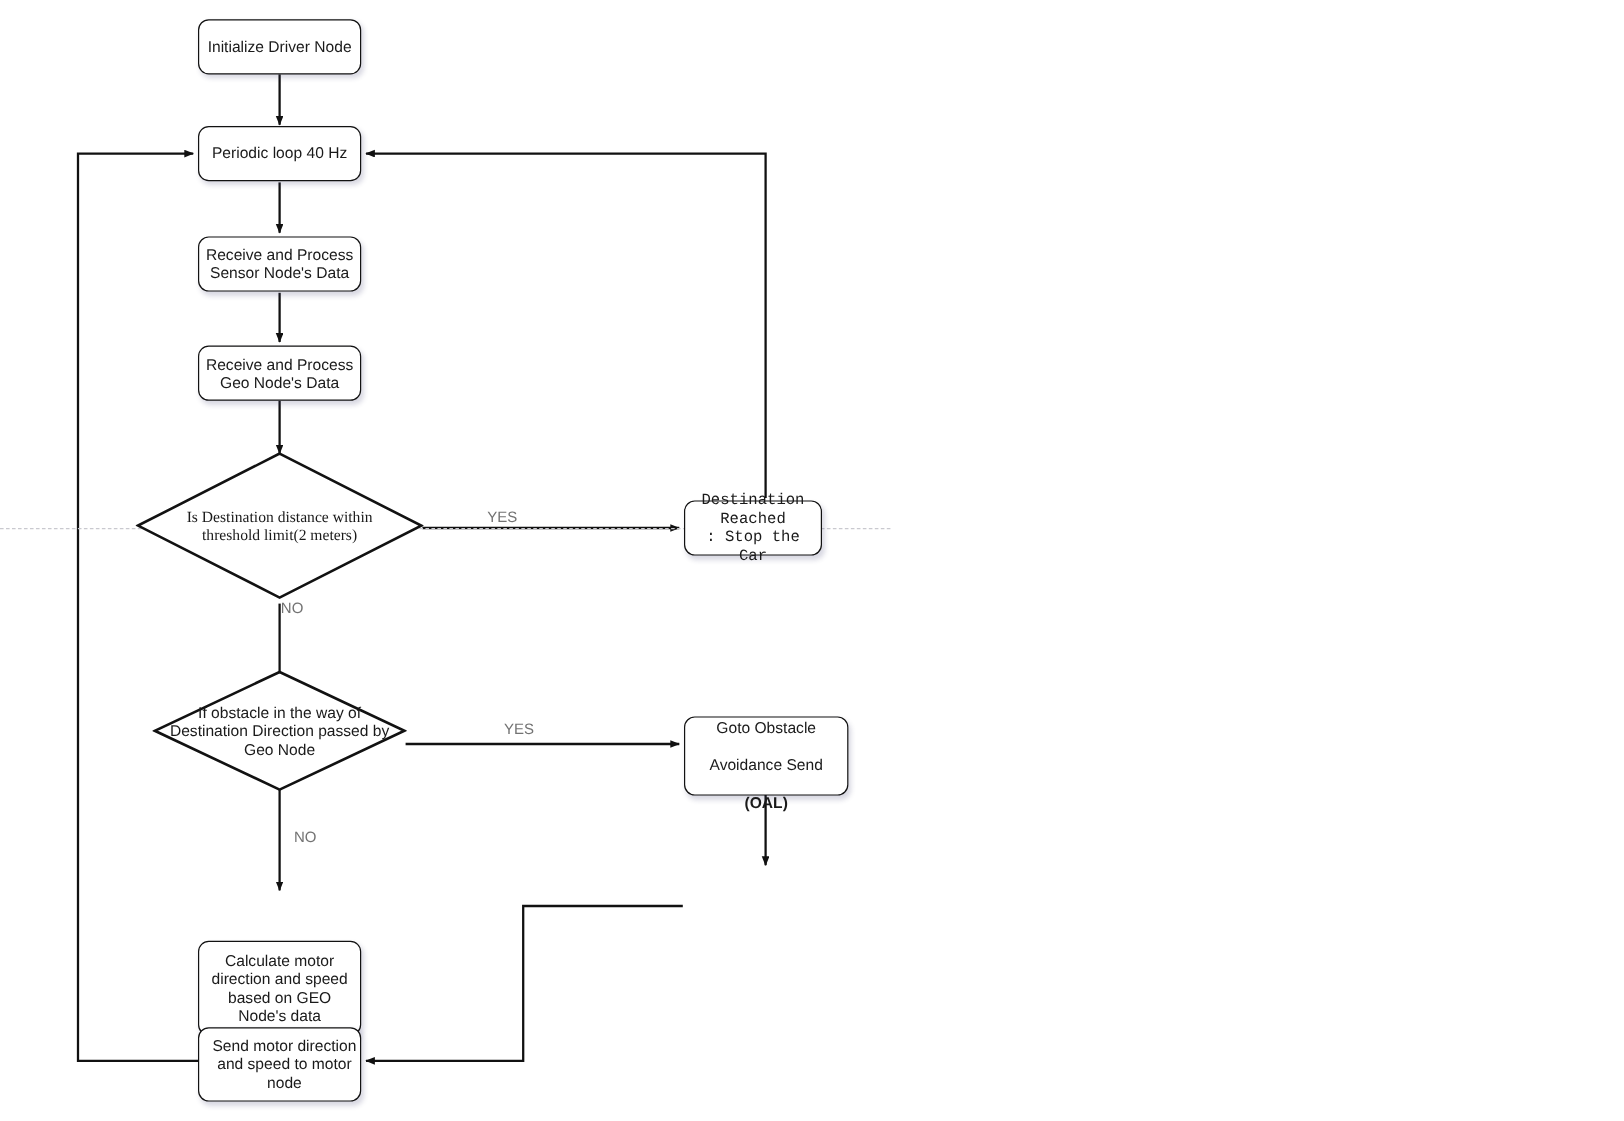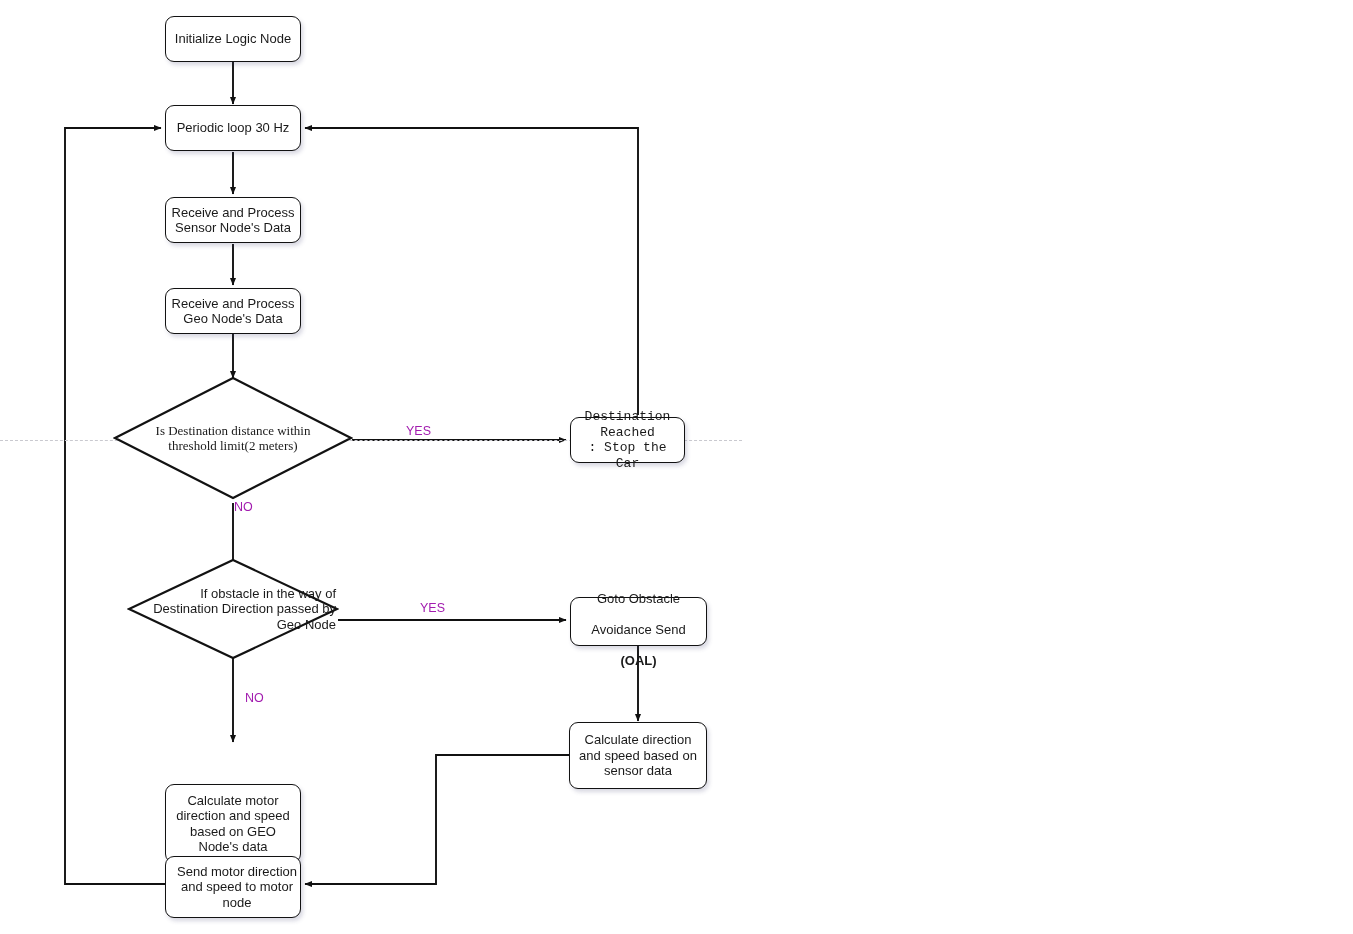--- a/index.html
+++ b/index.html
@@ -63,21 +63,21 @@
     width: 100%;
     height: 100%;
     z-index: 1;
   }
   .node.diamond .label {
     z-index: 2;
   }
   .edge-label {
     position: absolute;
     font-size: 12.5px;
-    color: #a21caf;
+    color: #737373;
     white-space: nowrap;
     z-index: 2;
   }
   .bold-line {
     font-weight: bold;
     margin-top: 43px;
   }
   .guide {
     position: absolute;
     z-index: 1;
@@ -121,25 +121,25 @@
 
       <path d="M638,415 L638,128 L305,128"></path>
 
       <path d="M165,884 L65,884 L65,128 L161,128"></path>
 
       <path d="M569,755 L436,755 L436,884 L305,884"></path>
     </g>
   </svg>
 
   <div class="node box" style="left:165px; top:16px; width:136px; height:46px;">
-    <span class="label">Initialize Logic Node</span>
+    <span class="label">Initialize Driver Node</span>
   </div>
 
   <div class="node box" style="left:165px; top:105px; width:136px; height:46px;">
-    <span class="label">Periodic loop 30 Hz</span>
+    <span class="label">Periodic loop 40 Hz</span>
   </div>
 
   <div class="node box" style="left:165px; top:197px; width:136px; height:46px;">
     <span class="label">Receive and Process
 Sensor Node's Data</span>
   </div>
 
   <div class="node box" style="left:165px; top:288px; width:136px; height:46px;">
     <span class="label">Receive and Process
 Geo Node's Data</span>
@@ -155,38 +155,33 @@
 
   <div class="node box" style="left:570px; top:417px; width:115px; height:46px;font-family:Liberation Mono, monospace;">
     <span class="label">Destination Reached
 : Stop the Car</span>
   </div>
 
   <div class="node diamond" style="left:127px; top:558px; width:212px; height:102px;">
     <svg class="dshape" viewBox="0 0 212 102" preserveAspectRatio="none">
       <polygon points="106,2 210,51 106,100 2,51" fill="#ffffff" stroke="#121212" stroke-width="2.2"></polygon>
     </svg>
-    <span class="label" style="width:212px;text-align:right;">If obstacle in the way of
+    <span class="label" style="width:212px;">If obstacle in the way of
 Destination Direction passed by
 Geo Node</span>
   </div>
 
-  <div class="node box" style="left:570px; top:597px; width:137px; height:49px;">
+  <div class="node box" style="left:570px; top:597px; width:137px; height:66px;">
     <span class="label">
       <span>Goto Obstacle</span><br>
       <span>Avoidance Send</span><br>
       <span class="bold-line">(OAL)</span>
     </span>
   </div>
 
-  <div class="node box" style="left:569px; top:722px; width:138px; height:67px;">
-    <span class="label">Calculate direction
-and speed based on
-sensor data</span>
-  </div>
 
   <div class="node box" style="left:165px; top:744px; width:136px; height:79px;margin-top:40px;">
     <span class="label">Calculate motor
 direction and speed
 based on GEO
 Node's data</span>
   </div>
 
   <div class="node box" style="left:165px; top:856px; width:136px; height:62px;justify-content:flex-end;">
     <span class="label">Send motor direction

